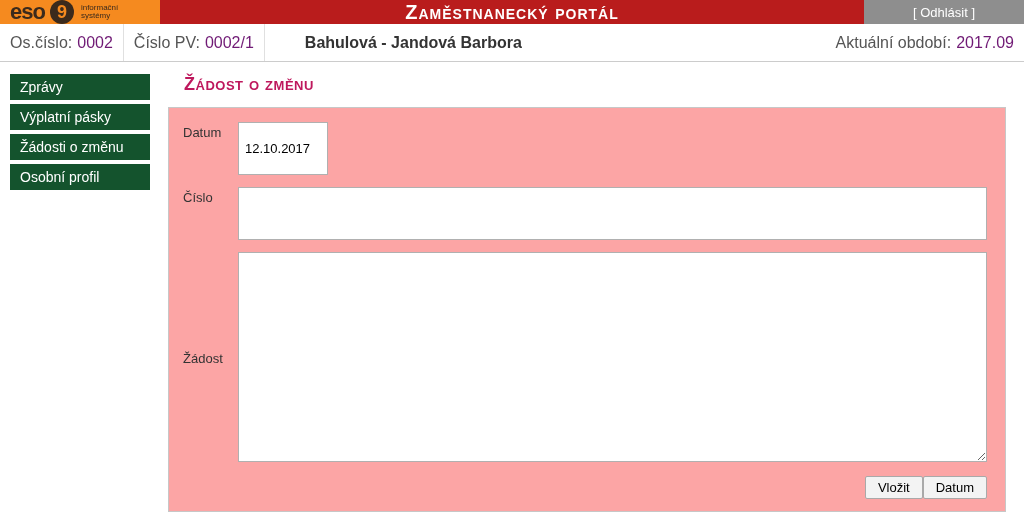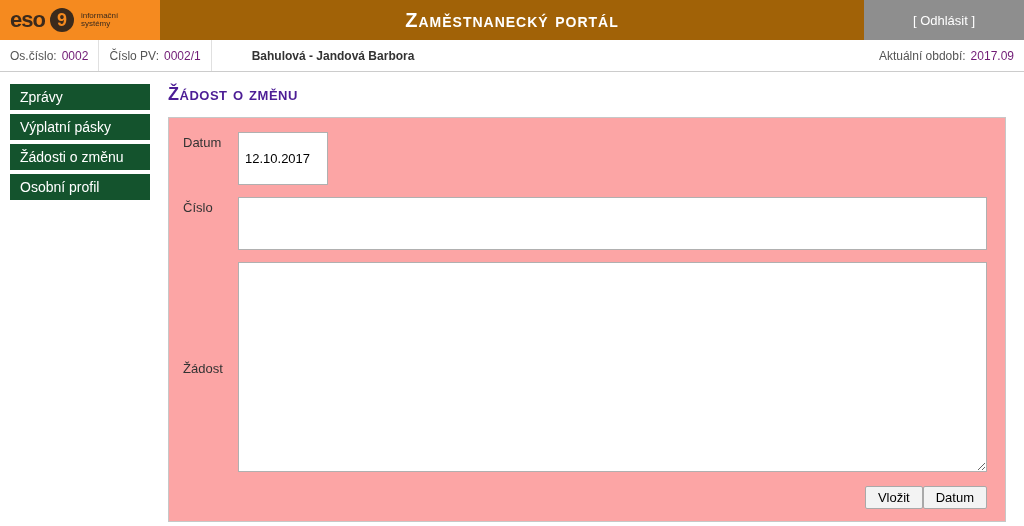--- a/index.html
+++ b/index.html
@@ -13,22 +13,22 @@
     width: 1024px;
     height: 526px;
     background: #fff;
     overflow: hidden;
     position: relative;
   }
   
   .topbar {
     display: flex;
     align-items: stretch;
-    height: 40px;
-    background: #a16207;
+    height: 24px;
+    background: #b91c1c;
     color: #fff;
   }
   .topbar .logo {
     width: 160px;
     background: #f58a1f;
     display: flex;
     align-items: center;
     padding-left: 10px;
     gap: 3px;
   }
@@ -74,25 +74,25 @@
     display: flex;
     align-items: center;
     justify-content: center;
     color: #fff;
     cursor: pointer;
   }
   
   .infobar {
     display: flex;
     align-items: center;
-    height: 32px;
+    height: 38px;
     border-bottom: 1px solid #ccc;
     padding: 0 0;
     background: #fff;
-    font-size: 12px;
+    font-size: 16px;
   }
   .infobar .cell {
     padding: 0 10px;
     border-right: 1px solid #e0e0e0;
     height: 100%;
     display: flex;
     align-items: center;
     gap: 5px;
   }
   .infobar .cell:last-child { border-right: none; }
@@ -125,24 +125,25 @@
     cursor: pointer;
     font-size: 14px;
   }
   .content {
     flex: 1;
     padding: 12px 18px 12px 8px;
   }
   .page-title {
     font-size: 18px;
     font-weight: bold;
-    color: #4c1d95;
+    color: #be185d;
     font-variant: small-caps;
     letter-spacing: 0.5px;
     margin-bottom: 12px;
+    margin-left: 16px;
   }
   .form-box {
     border: 1px solid #c7c7c7;
     background: #fca5a5;
     padding: 14px 18px 12px 14px;
   }
   .form-row {
     display: flex;
     align-items: flex-start;
     margin-bottom: 12px;

